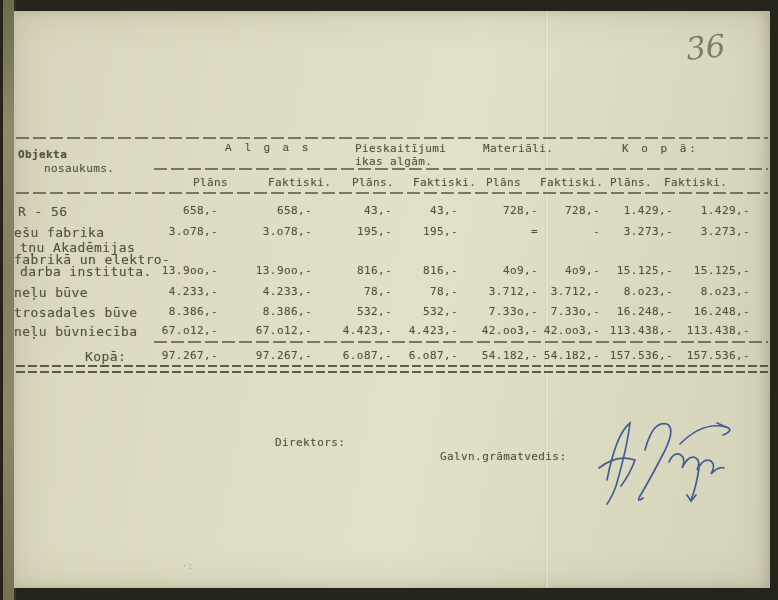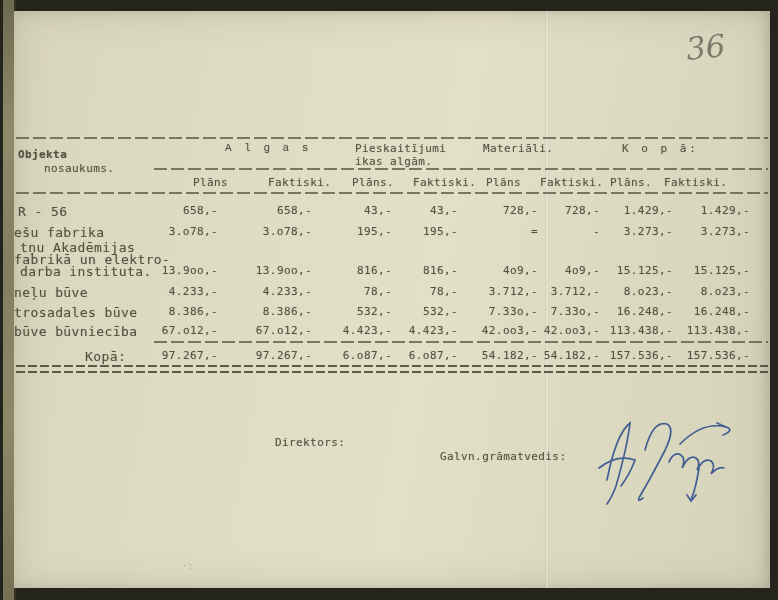--- a/index.html
+++ b/index.html
@@ -108,21 +108,21 @@
         <div class="cell" style="top: 274px; right: 20px;">8.o23,-</div>
         <div class="row-label" style="top: 294px; left: 0px;">trosadales būve</div>
         <div class="cell" style="top: 294px; right: 552px;">8.386,-</div>
         <div class="cell" style="top: 294px; right: 458px;">8.386,-</div>
         <div class="cell" style="top: 294px; right: 378px;">532,-</div>
         <div class="cell" style="top: 294px; right: 312px;">532,-</div>
         <div class="cell" style="top: 294px; right: 232px;">7.33o,-</div>
         <div class="cell" style="top: 294px; right: 170px;">7.33o,-</div>
         <div class="cell" style="top: 294px; right: 97px;">16.248,-</div>
         <div class="cell" style="top: 294px; right: 20px;">16.248,-</div>
-        <div class="row-label" style="top: 313px; left: 0px;">būve būvniecība</div>
+        <div class="row-label" style="top: 313px; left: 0px;">neļu būvniecība</div>
         <div class="cell" style="top: 313px; right: 552px;">67.o12,-</div>
         <div class="cell" style="top: 313px; right: 458px;">67.o12,-</div>
         <div class="cell" style="top: 313px; right: 378px;">4.423,-</div>
         <div class="cell" style="top: 313px; right: 312px;">4.423,-</div>
         <div class="cell" style="top: 313px; right: 232px;">42.oo3,-</div>
         <div class="cell" style="top: 313px; right: 170px;">42.oo3,-</div>
         <div class="cell" style="top: 313px; right: 97px;">113.438,-</div>
         <div class="cell" style="top: 313px; right: 20px;">113.438,-</div>
         <div class="row-label" style="top: 338px; left: 71px;">Kopā:</div>
         <div class="cell" style="top: 338px; right: 552px;">97.267,-</div>

